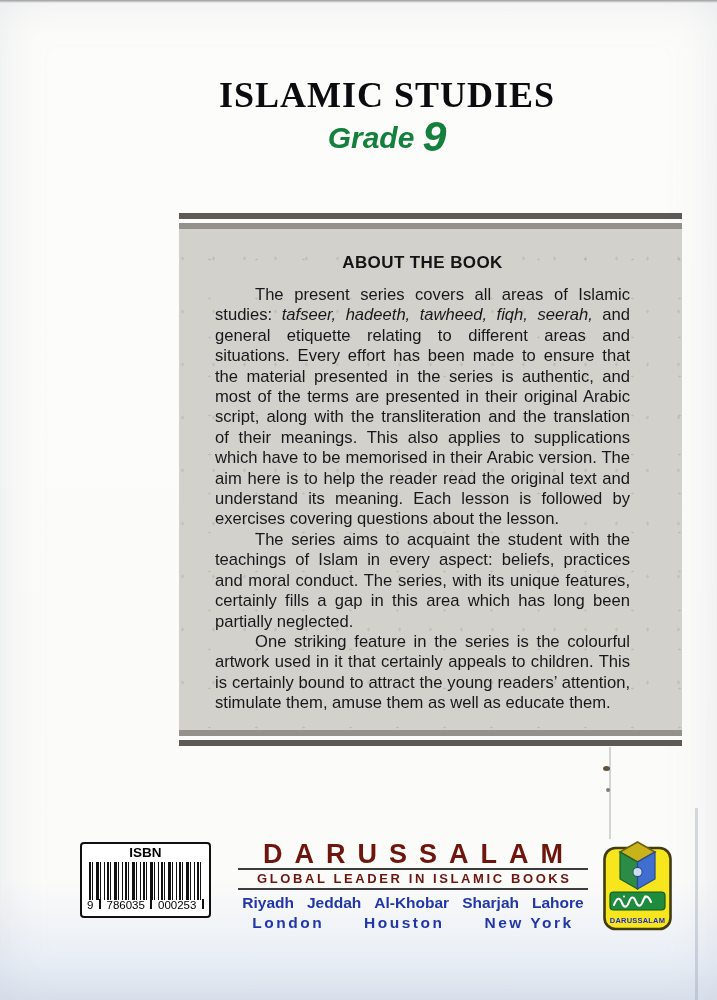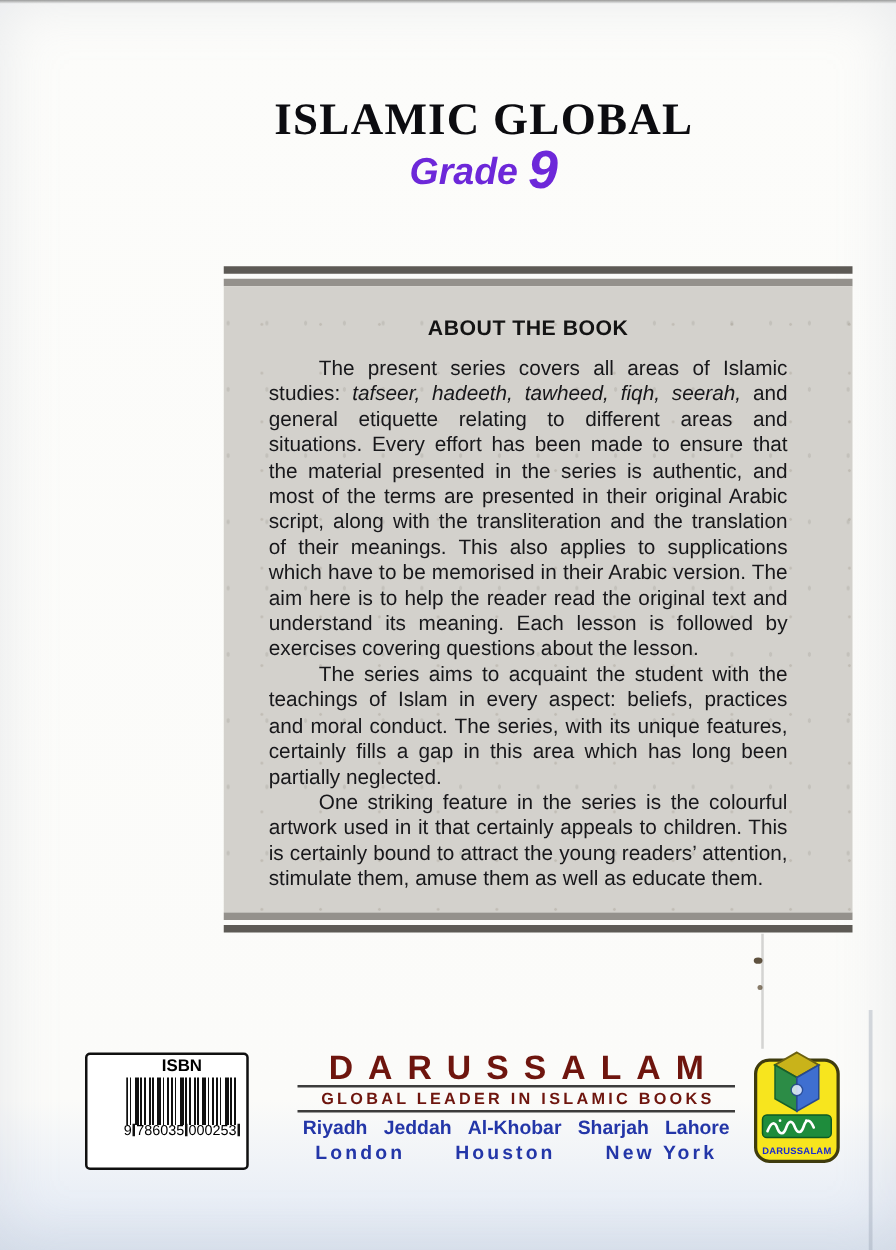--- a/index.html
+++ b/index.html
@@ -13,21 +13,21 @@
   .vignette{position:absolute;inset:0;box-shadow:inset 0 0 46px rgba(180,188,200,.28);pointer-events:none;}
 
   
   .book-title{
     position:absolute;top:74px;left:387px;transform:translateX(-50%);
     font-family:"Liberation Serif",serif;font-weight:bold;font-size:36px;
     letter-spacing:1px;color:#0c0c10;white-space:nowrap;
   }
   .grade-line{
     position:absolute;top:112px;left:387px;transform:translateX(-50%);
-    color:#6d28d9;font-style:italic;font-weight:bold;white-space:nowrap;
+    color:#15803d;font-style:italic;font-weight:bold;white-space:nowrap;
   }
   .grade-word{font-size:30px;}
   .grade-number{font-size:43px;margin-left:8px;vertical-align:-3px;}
 
   
   .panel{position:absolute;left:137px;top:213px;width:503px;padding-left:42px;}
   .bar-dark{height:6px;background:#5d5a55;}
   .bar-gap{height:4px;}
   .bar-light{height:6px;background:#94918c;}
   .panel-body{
@@ -51,23 +51,23 @@
   .ital{font-style:italic;}
 
   
   .crease-v1{position:absolute;left:609px;top:747px;width:2px;height:92px;background:rgba(140,140,138,.35);}
   .crease-v2{position:absolute;left:695px;top:808px;width:3px;height:192px;background:rgba(150,160,176,.38);}
   .speck1{position:absolute;left:603px;top:766px;width:7px;height:5px;border-radius:50%;background:#43341f;opacity:.85;}
   .speck2{position:absolute;left:606px;top:788px;width:4px;height:4px;border-radius:50%;background:#55452c;opacity:.7;}
 
   
   .isbn-box{
-    position:absolute;left:68px;top:842px;width:131px;height:94px;
+    position:absolute;left:80px;top:842px;width:131px;height:76px;
     background:#fff;border:2.5px solid #101010;border-radius:4px;
-    box-sizing:border-box;display:flex;flex-direction:column;padding-left:24px;
+    box-sizing:border-box;display:flex;flex-direction:column;
   }
   .isbn-label{text-align:center;font-weight:bold;font-size:13.5px;color:#000;margin-top:1px;}
   .barcode-bars{
     height:38px;margin:2px 7px 0 7px;
     background:repeating-linear-gradient(90deg,
       #101010 0 1.5px,#fff 1.5px 3px,
       #101010 3px 4.2px,#fff 4.2px 7px,
       #101010 7px 10px,#fff 10px 11.2px,
       #101010 11.2px 12.4px,#fff 12.4px 14.6px,
       #101010 14.6px 16px,#fff 16px 18px);
@@ -99,21 +99,21 @@
   .logo-text{
     position:absolute;left:0;right:0;bottom:7px;text-align:center;
     font-size:7.5px;font-weight:bold;color:#1b2bd0;letter-spacing:.2px;
   }
 </style>
 </head>
 <body>
 
 <div class="vignette"></div>
 
-<div class="book-title">ISLAMIC GLOBAL</div>
+<div class="book-title">ISLAMIC STUDIES</div>
 <div class="grade-line">
   <span class="grade-word">Grade</span><span class="grade-number">9</span>
 </div>
 
 <div class="panel">
   <div class="bar-dark"></div>
   <div class="bar-gap"></div>
   <div class="bar-light"></div>
   <div class="panel-body">
     <div class="about-heading">ABOUT THE BOOK</div>

